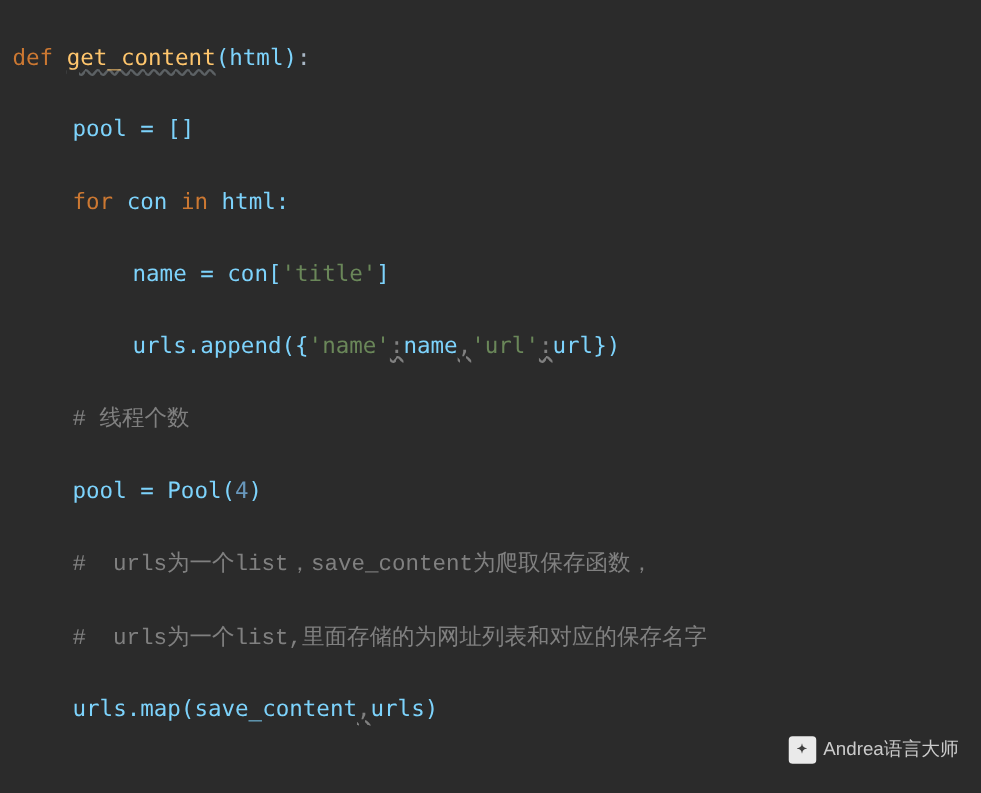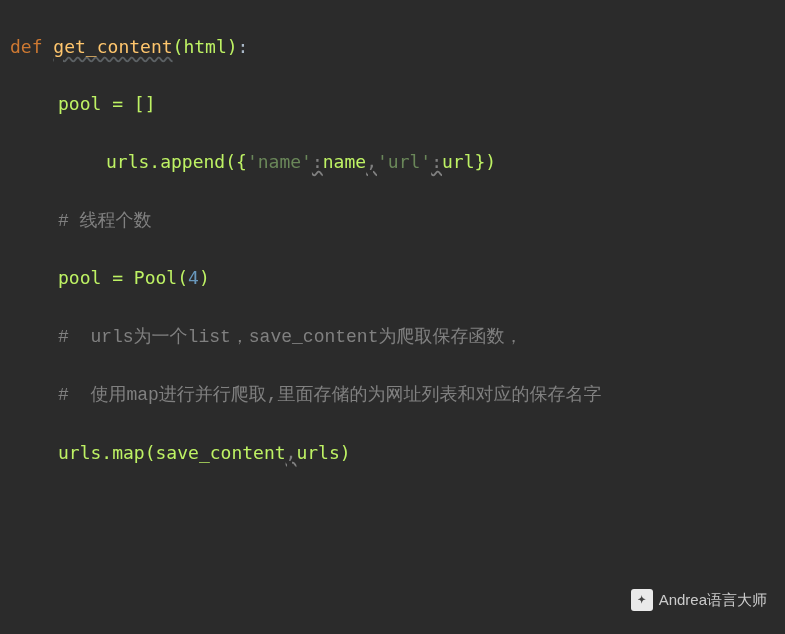--- a/index.html
+++ b/index.html
@@ -15,21 +15,21 @@
     overflow: hidden;
     position: relative;
   }
   .code-area {
     padding: 4px 0 4px 10px;
     white-space: pre;
   }
   .line { display: block; min-height: 1.6em; }
   .kw { color: #cc7832; margin-top: 46px; }
   .def-name { color: #ffc66d; text-decoration: underline wavy #5c6164; text-underline-offset: 3px; }
-  .ident { color: #bef264; margin-top: 12px; }
+  .ident { color: #7dd3fc; margin-top: 12px; }
   .str { color: #6a8759; }
   .num { color: #6897bb; }
   .comment { color: #808080; font-family: Liberation Mono, monospace; }
   .punct { color: #a9b7c6; }
   .wavy-sep { color:#808080; text-decoration: underline wavy #808080; text-underline-offset:2px;}
   .watermark {
     position: absolute;
     right: 18px;
     bottom: 22px;
     color: #ddd;
@@ -49,25 +49,27 @@
   .ind1 { padding-left: 48px; }
   .ind2 { padding-left: 96px; }
   .ind0 { padding-left: 0; }
 </style>
 </head>
 <body>
 
 <div class="code-area">
 <span class="line ind0"><span class="kw">def</span> <span class="def-name">get_content</span><span class="ident">(html)</span><span class="punct">:</span></span>
 <span class="line ind1"><span class="ident">pool = []</span></span>
+<span class="line ind1"><span class="kw">for</span><span class="ident"> con </span><span class="kw">in</span><span class="ident"> html:</span></span>
+<span class="line ind2"><span class="ident">name = con[</span><span class="str">'title'</span><span class="ident">]</span></span>
 <span class="line ind2"><span class="ident">urls.append({</span><span class="str">'name'</span><span class="wavy-sep">:</span><span class="ident">name</span><span class="wavy-sep">,</span><span class="str">'url'</span><span class="wavy-sep">:</span><span class="ident">url</span><span class="ident">})</span></span>
 <span class="line ind1"><span class="comment"># 线程个数</span></span>
 <span class="line ind1"><span class="ident">pool = Pool(</span><span class="num">4</span><span class="ident">)</span></span>
 <span class="line ind1"><span class="comment">#  urls为一个list，save_content为爬取保存函数，</span></span>
-<span class="line ind1"><span class="comment">#  使用map进行并行爬取,里面存储的为网址列表和对应的保存名字</span></span>
+<span class="line ind1"><span class="comment">#  urls为一个list,里面存储的为网址列表和对应的保存名字</span></span>
 <span class="line ind1"><span class="ident">urls.map(save_content</span><span class="wavy-sep">,</span><span class="ident">urls)</span></span>
 
 
 
 
 
 
 
 
 

